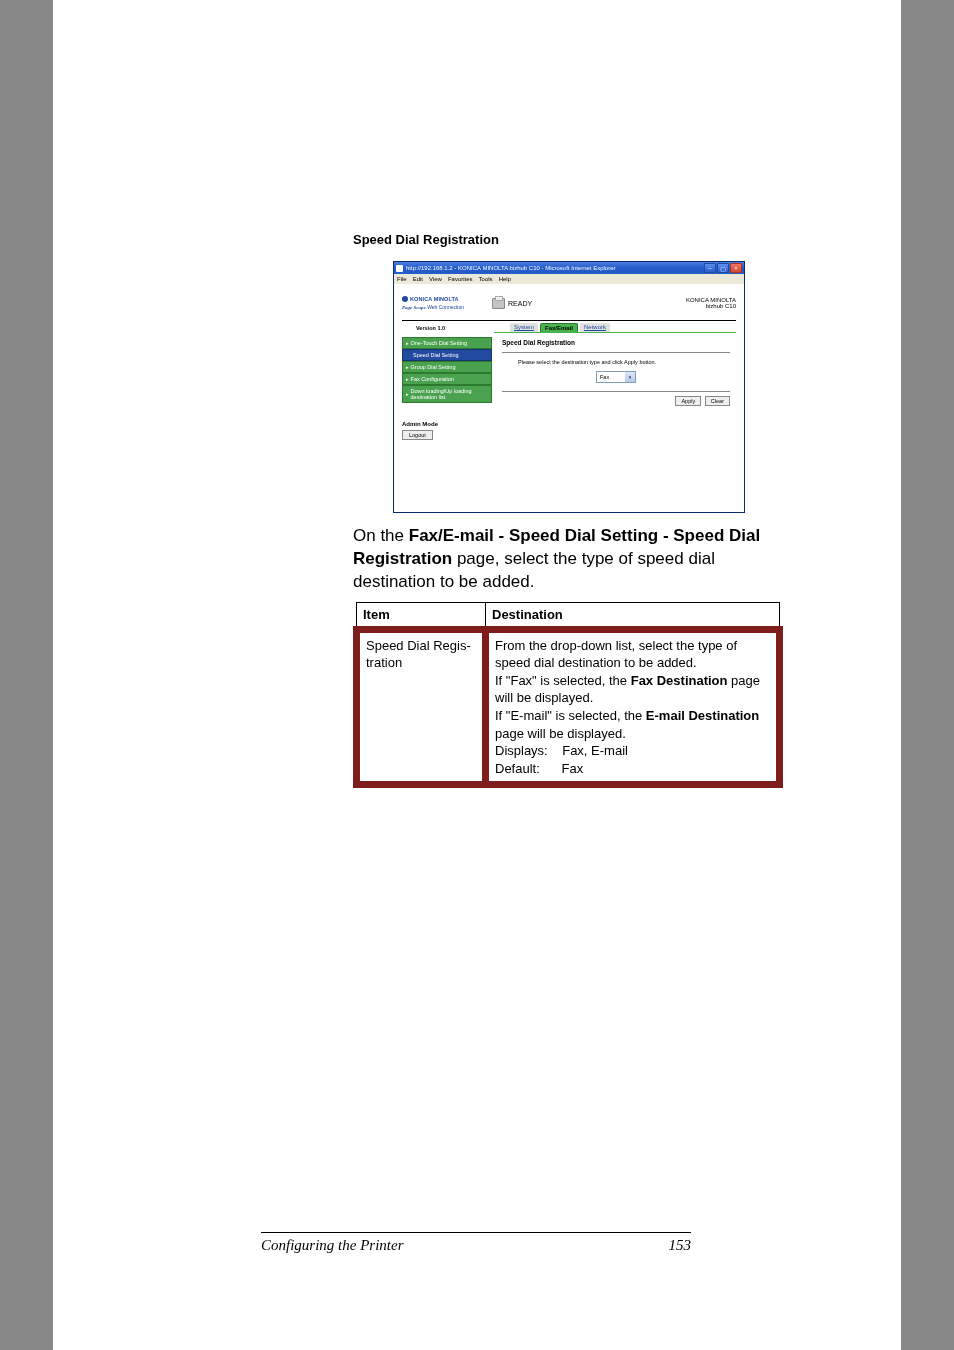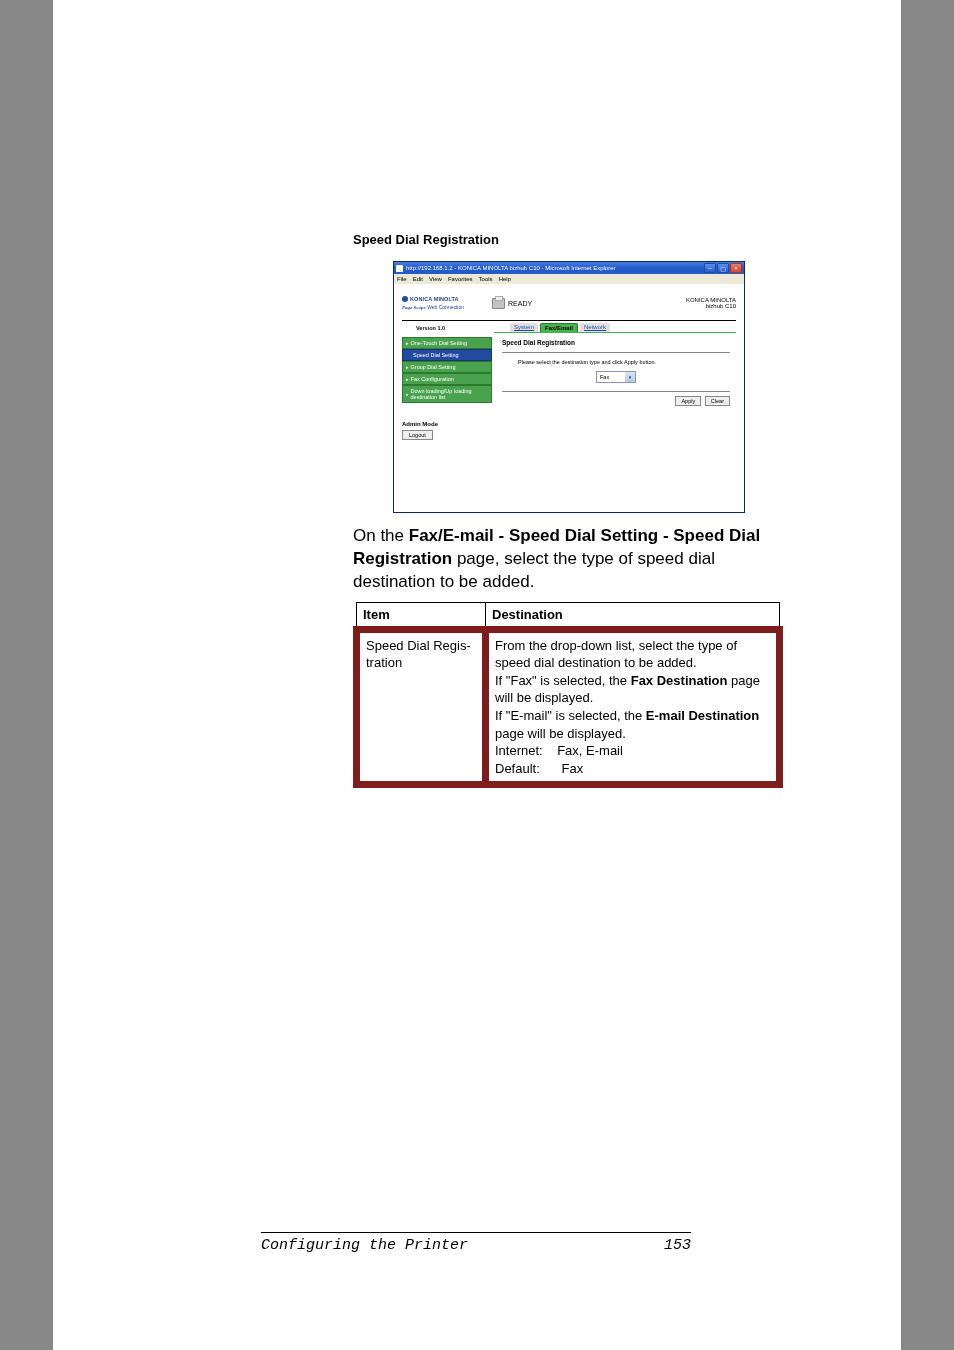--- a/index.html
+++ b/index.html
@@ -164,21 +164,21 @@
     position: absolute;
     left: 208px;
     right: 210px;
     bottom: 96px;
     border-top: 1px solid #000;
     padding-top: 4px;
     display: flex;
     justify-content: space-between;
     font-size: 15px;
     font-style: italic;
-    font-family: Liberation Mono, monospace;
+    font-family: Liberation Serif, serif;
     gap: 8px;
   }
   .footer .pg { font-style: italic; }
 </style>
 </head>
 <body>
 
 <div class="page">
   <div class="content">
 
@@ -290,21 +290,21 @@
           <th>Destination</th>
         </tr>
       </thead>
       <tbody>
         <tr>
           <td class="col1">Speed Dial Regis­tration</td>
           <td>
             <span>From the drop-down list, select the type of speed dial destination to be added.</span><br>
             <span>If "Fax" is selected, the </span><b>Fax Destination</b><span> page will be displayed.</span><br>
             <span>If "E-mail" is selected, the </span><b>E-mail Destination</b><span> page will be displayed.</span><br>
-            <span>Internet:</span>&nbsp;&nbsp;&nbsp;&nbsp;<span>Fax, E-mail</span><br>
+            <span>Displays:</span>&nbsp;&nbsp;&nbsp;&nbsp;<span>Fax, E-mail</span><br>
             <span>Default:</span>&nbsp;&nbsp;&nbsp;&nbsp;&nbsp;&nbsp;<span>Fax</span>
           </td>
         </tr>
       </tbody>
     </table>
 
   </div>
 
   <div class="footer">
     <span>Configuring the Printer</span>

